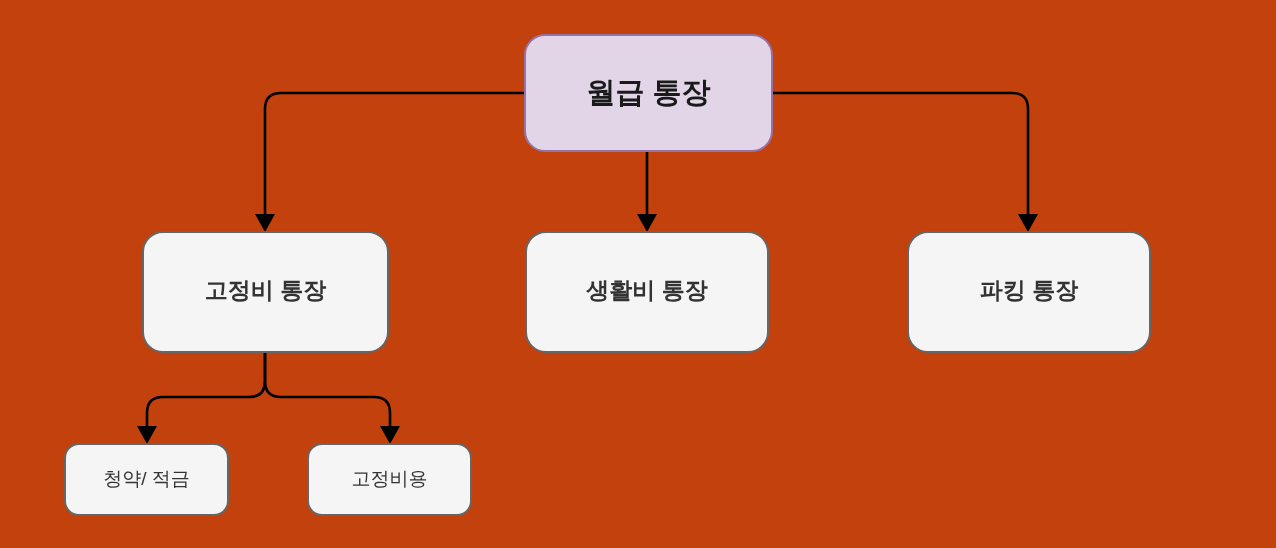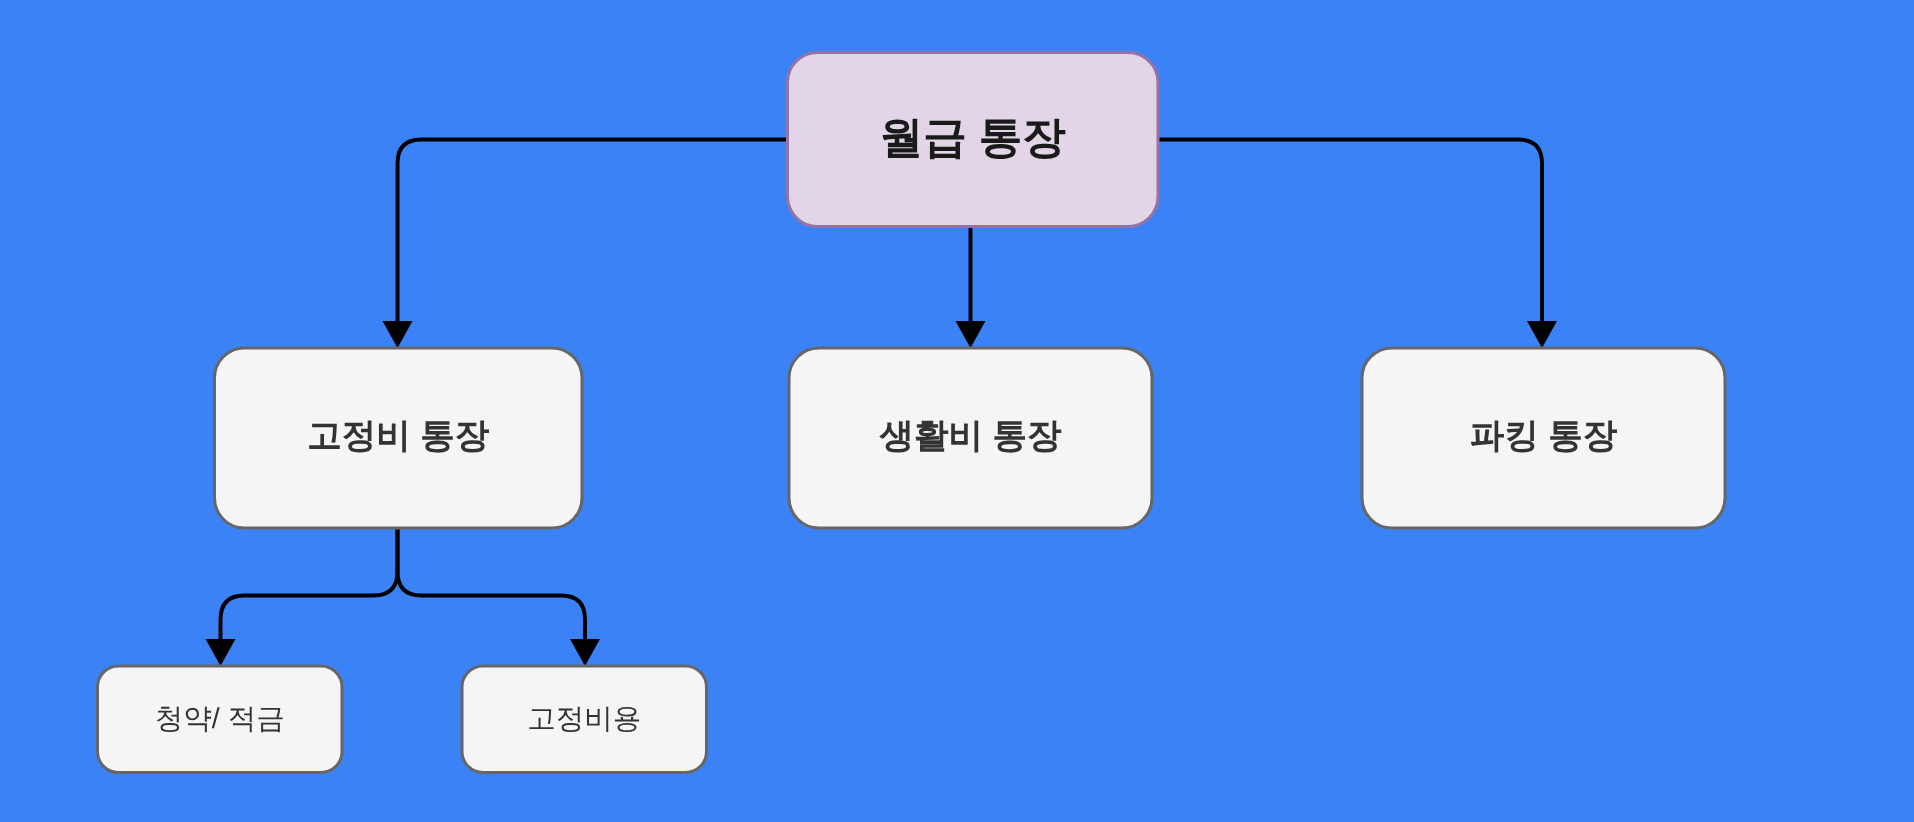--- a/index.html
+++ b/index.html
@@ -10,21 +10,21 @@
   body {
     width: 1276px;
     height: 548px;
     font-family: "Liberation Sans", "DejaVu Sans", sans-serif;
     overflow: hidden;
   }
   #diagram-canvas {
     position: relative;
     width: 1276px;
     height: 548px;
-    background: #3b82f6;
+    background: #c2410c;
   }
   svg.flow {
     position: absolute;
     top: 0;
     left: 0;
     width: 1276px;
     height: 548px;
   }
   .node-rect {
     stroke-width: 2;

